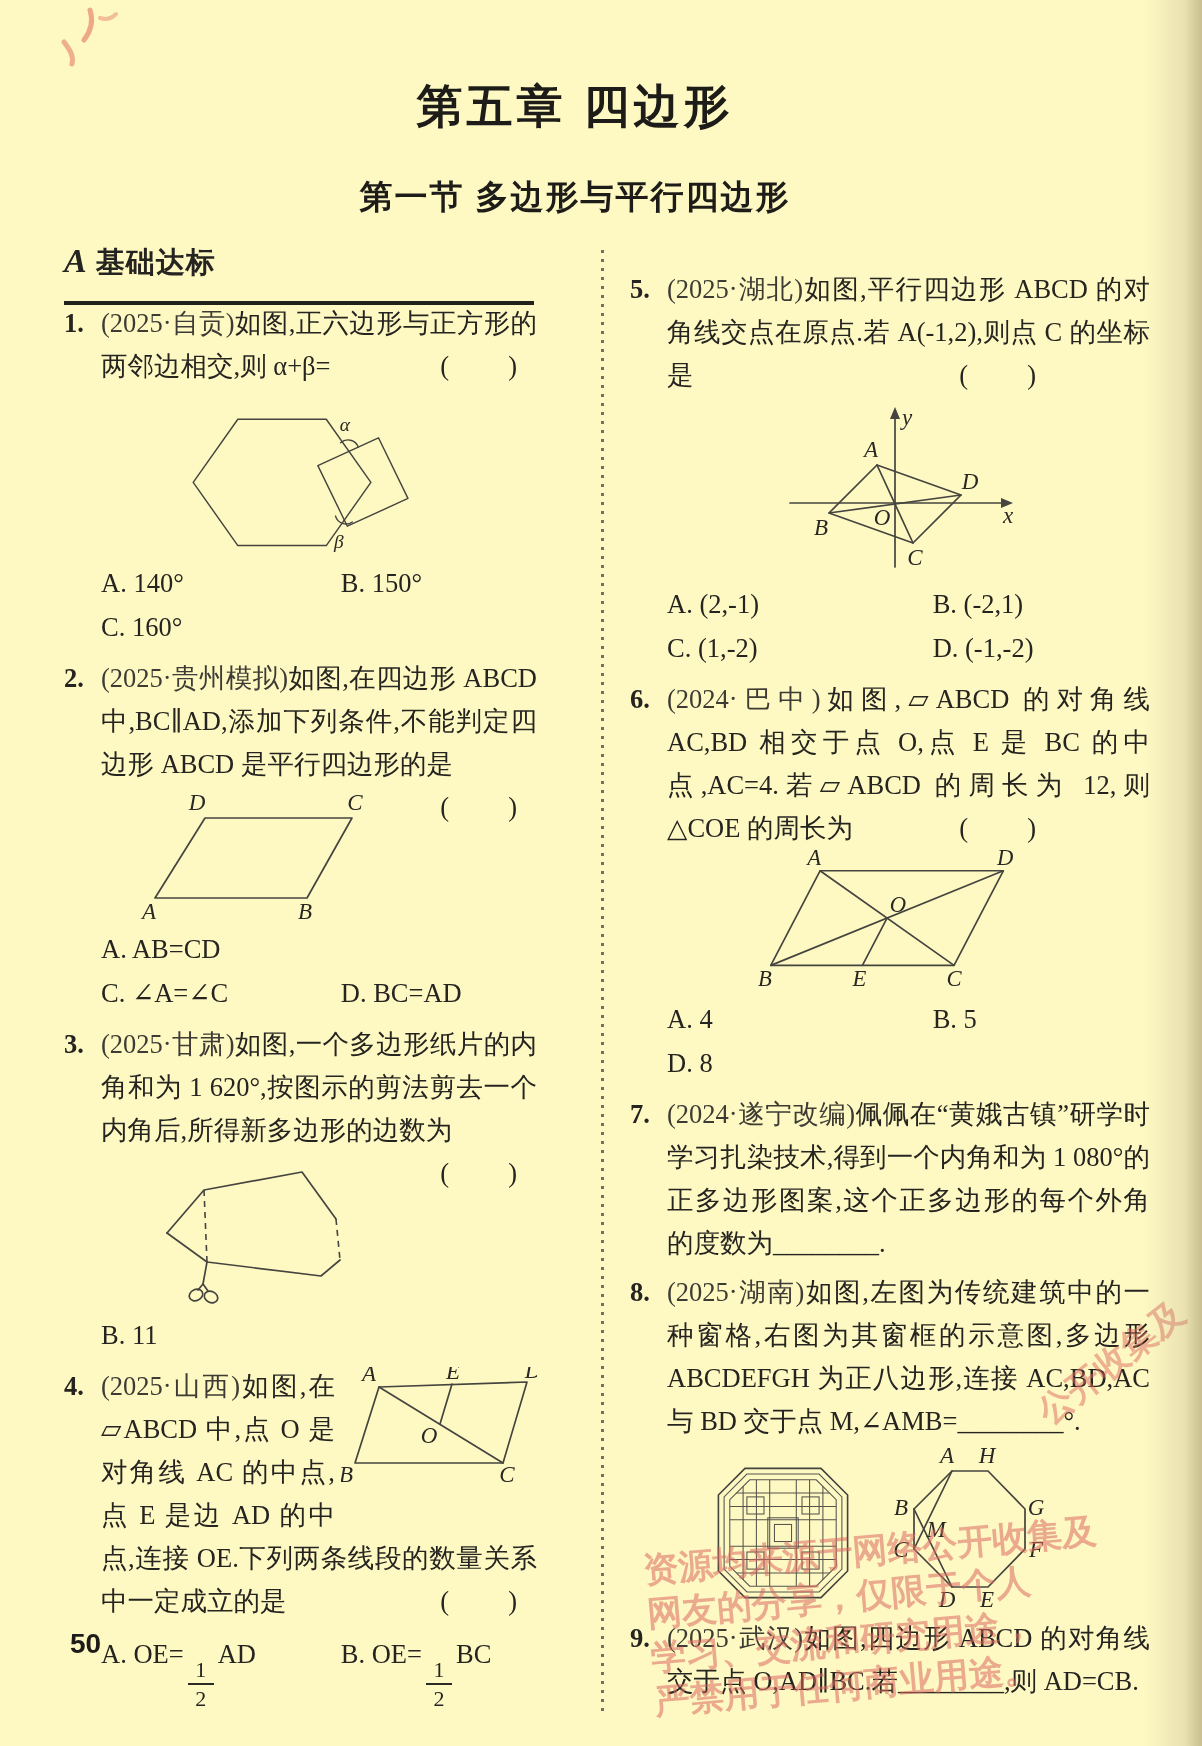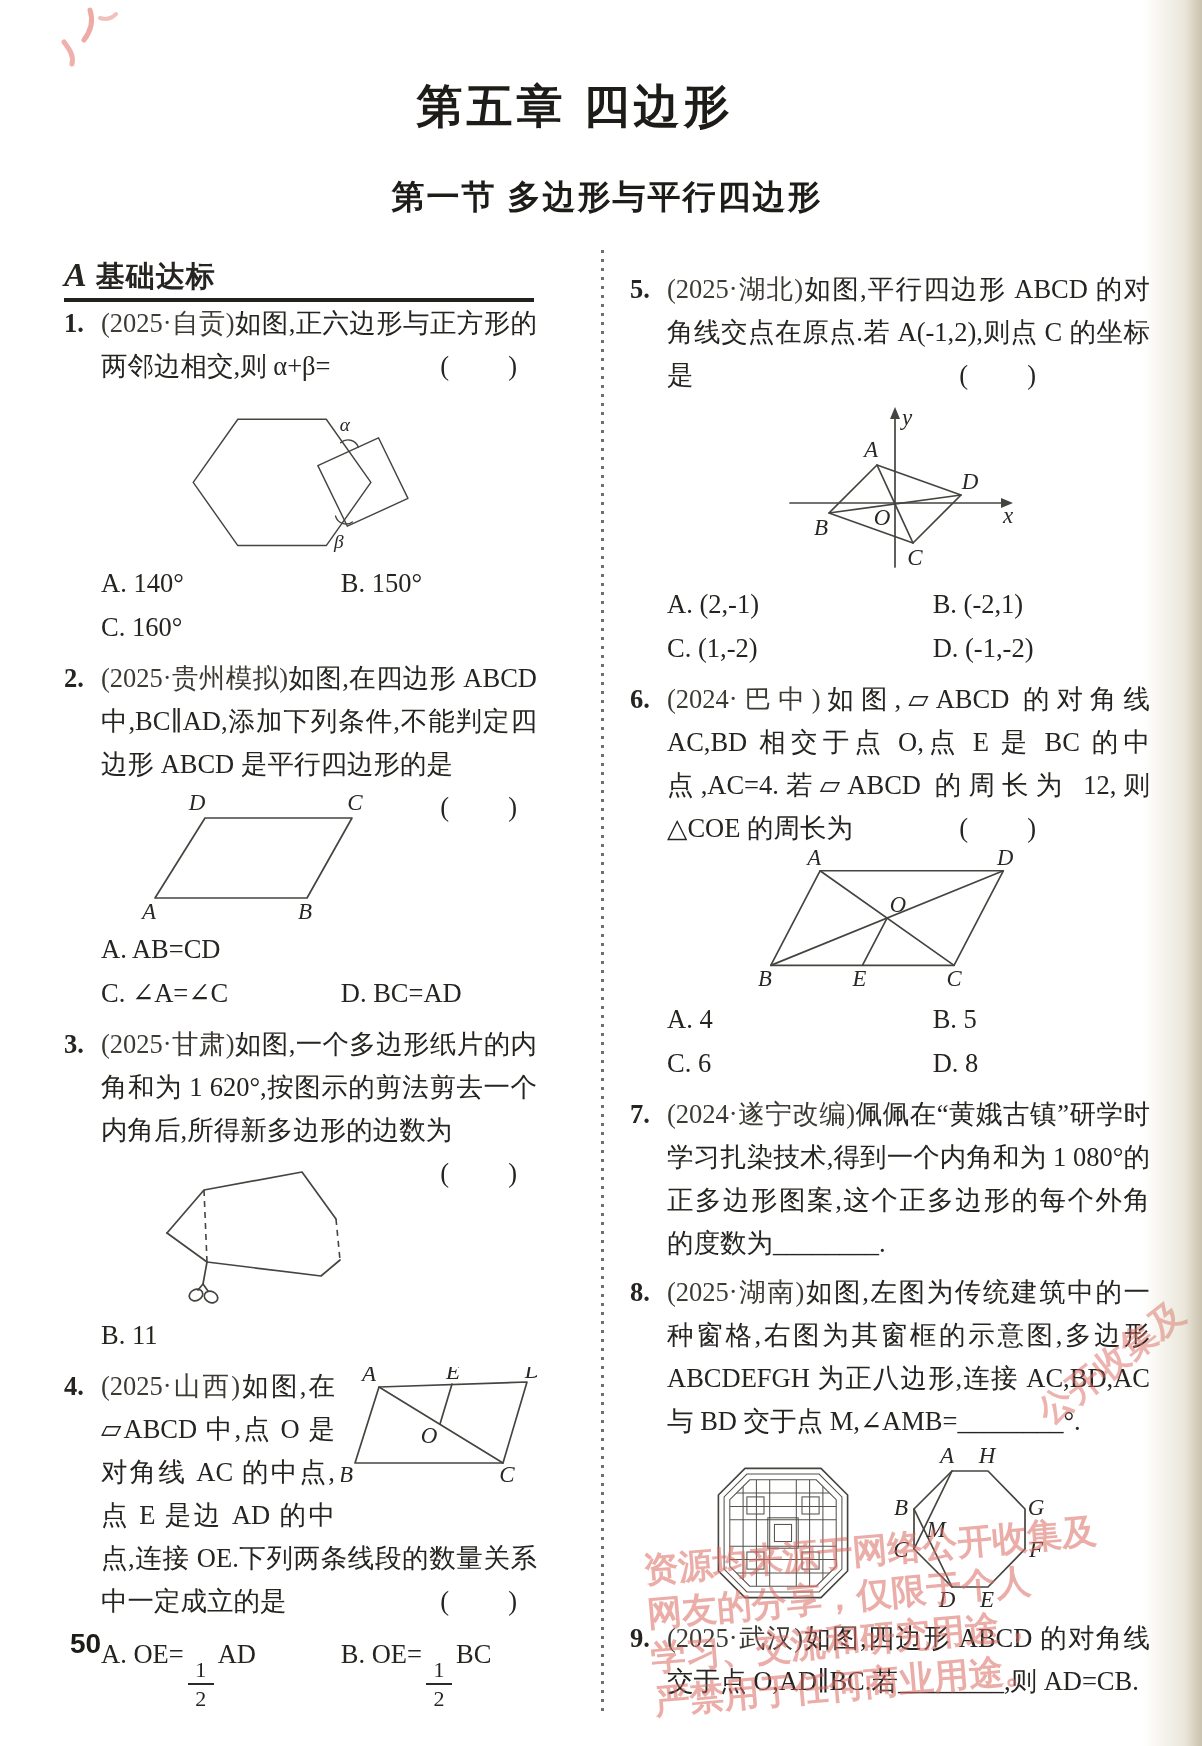--- a/index.html
+++ b/index.html
@@ -1,24 +1,24 @@
 <!DOCTYPE html>
 <html><head>
 <meta charset="utf-8">
 <style>
   html,body{margin:0;padding:0;background:#e8e4d8;}
-  .page{position:relative;width:1202px;height:1746px;margin:0 auto;background:#ffffff;overflow:hidden;
+  .page{position:relative;width:1202px;height:1746px;margin:0 auto;background:#fef9c3;overflow:hidden;
         font-family:"Liberation Serif","DejaVu Serif",serif;color:#262420;}
   .edge-right{position:absolute;right:0;top:0;width:58px;height:100%;pointer-events:none;
         background:linear-gradient(to right, rgba(190,178,140,0) 0%, rgba(186,172,132,.30) 70%, rgba(148,133,92,.5) 100%);}
   .chapter{position:absolute;top:76px;left:0;width:1150px;text-align:center;
         font-family:"Liberation Sans","DejaVu Sans",sans-serif;font-weight:900;font-size:46px;letter-spacing:4px;color:#1d1c18;}
   .section{position:absolute;top:175px;left:0;width:1150px;text-align:center;
-        font-family:"Liberation Sans","DejaVu Sans",sans-serif;font-weight:900;font-size:33px;letter-spacing:2px;color:#1d1c18;margin-left:32px;}
-  .badge{position:absolute;top:256px;left:64px;width:470px;border-bottom:4px solid #22211c;padding-bottom:1px;}
+        font-family:"Liberation Sans","DejaVu Sans",sans-serif;font-weight:900;font-size:33px;letter-spacing:2px;color:#1d1c18;}
+  .badge{position:absolute;top:242px;left:64px;width:470px;border-bottom:4px solid #22211c;padding-bottom:18px;}
   .badge .bletter{font-family:"Liberation Serif",serif;font-style:italic;font-weight:bold;font-size:34px;}
   .badge .blabel{font-family:"Liberation Sans","DejaVu Sans",sans-serif;font-weight:900;font-size:29px;letter-spacing:1px;}
   .divider{position:absolute;left:601px;top:250px;height:1462px;width:3px;
         background:repeating-linear-gradient(to bottom,#716f66 0 3px,transparent 3px 9px);}
   .col{position:absolute;font-size:26.5px;line-height:43px;text-align:justify;}
   .col-left{left:64px;top:302px;width:473px;}
   .col-right{left:630px;top:268px;width:520px;}
   .problem{position:relative;padding-left:37px;margin-bottom:2px;}
   .pnum{position:absolute;left:0;top:0;font-weight:bold;}
   .psource{color:#3d3b34;}
@@ -209,21 +209,20 @@
         <text class="flab" x="8" y="131" text-anchor="middle">B</text>
         <text class="flab" x="104" y="131" text-anchor="middle">E</text>
         <text class="flab" x="200" y="131" text-anchor="middle">C</text>
       </svg>
     </div>
     <div class="optrow">
       <span class="opt">A. 4</span>
       <span class="opt">B. 5</span>
     </div>
     <div class="optrow">
-      <span class="opt">C. 6</span>
       <span class="opt">D. 8</span>
     </div>
 
     <div class="problem" style="margin-top:8px;">
       <span class="pnum">7.</span><span class="psource">(2024·遂宁改编)</span><span>佩佩在“黄娥古镇”研学时学习扎染技术,得到一个内角和为 1 080°的正多边形图案,这个正多边形的每个外角的度数为________.</span>
     </div>
 
     <div class="problem" style="margin-top:6px;">
       <span class="pnum">8.</span><span class="psource">(2025·湖南)</span><span>如图,左图为传统建筑中的一种窗格,右图为其窗框的示意图,多边形 ABCDEFGH 为正八边形,连接 AC,BD,AC 与 BD 交于点 M,∠AMB=________°.</span>
     </div>

